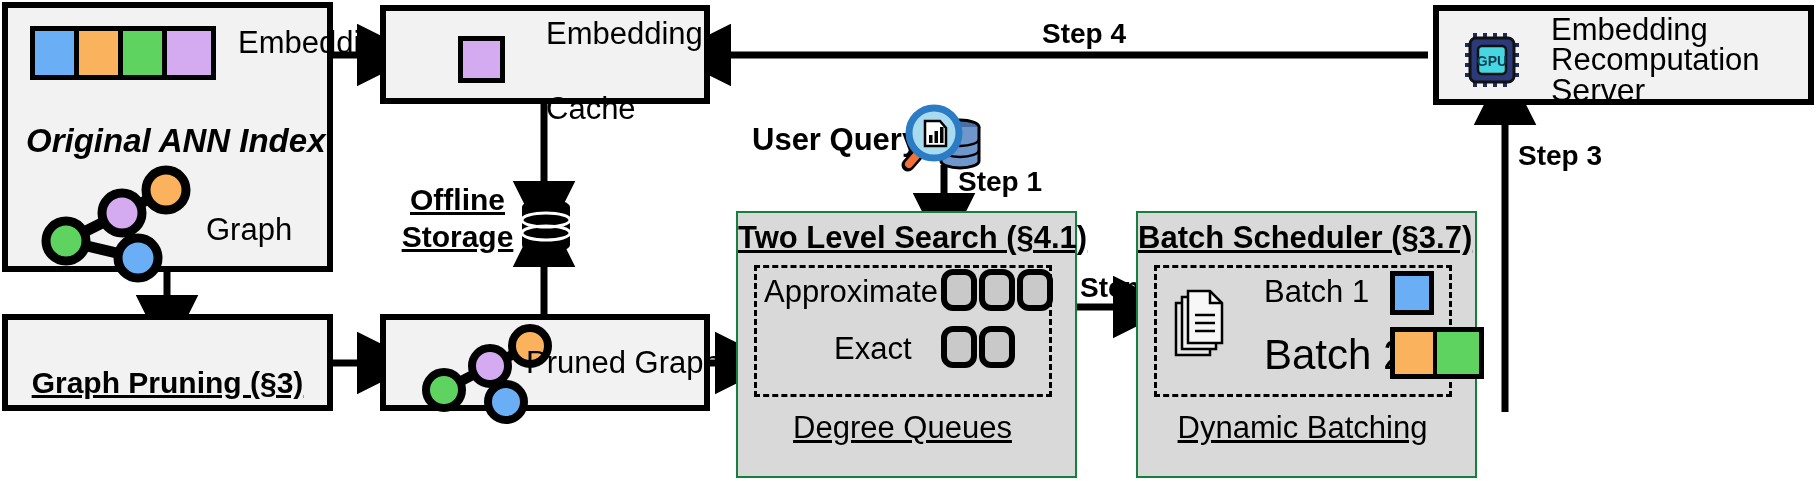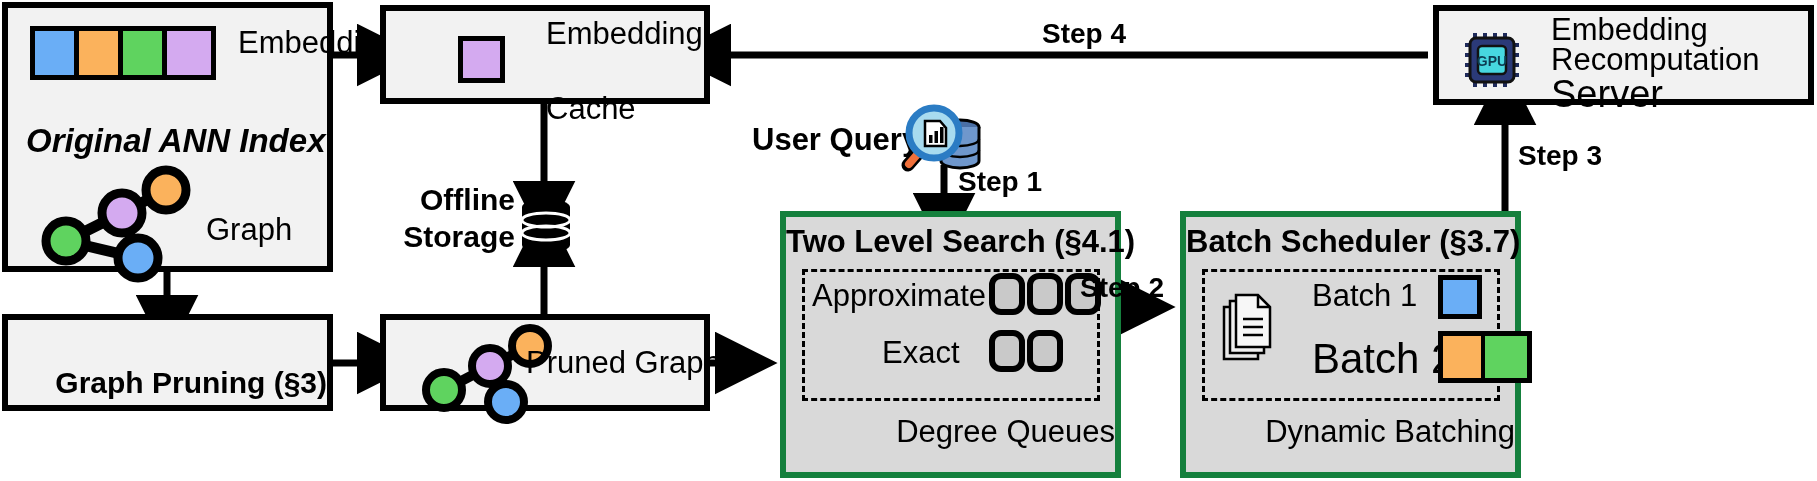--- a/index.html
+++ b/index.html
@@ -1,24 +1,24 @@
 <!DOCTYPE html>
 <html><head>
 <meta charset="utf-8">
 <style>
   html,body{margin:0;padding:0;background:#fff;}
   body{width:1817px;height:481px;position:relative;overflow:hidden;
        font-family:"Liberation Sans","DejaVu Sans",sans-serif;color:#000;}
   .abs{position:absolute;}
   .box{position:absolute;background:#f2f2f2;border:6px solid #000;box-sizing:border-box;}
-  .boxgray{position:absolute;background:#d9d9d9;border:6px solid #15803d;box-sizing:border-box;margin-left:44px;}
+  .boxgray{position:absolute;background:#d9d9d9;border:2px solid #15803d;box-sizing:border-box;}
   .dashed{position:absolute;border:3px dashed #000;box-sizing:border-box;}
   .lbl{position:absolute;white-space:nowrap;line-height:1.12;}
   .bold{font-weight:bold;}
-  .ctr{text-align:right;}
+  .ctr{text-align:center;text-decoration:underline;}
   
   .strip{position:absolute;display:flex;border:5px solid #000;box-sizing:border-box;background:#000;}
   .cell{width:44px;height:44px;border-right:5px solid #000;box-sizing:border-box;}
   .cell:last-child{border-right:none;}
   .sq{position:absolute;border:5px solid #000;box-sizing:border-box;}
   svg{position:absolute;overflow:visible;}
 </style>
 </head>
 <body>
 
@@ -201,16 +201,16 @@
         <line x1="51" y1="26" x2="58" y2="26"></line>
       <line x1="51" y1="36" x2="58" y2="36"></line>
         <line x1="51" y1="46" x2="58" y2="46"></line>
     </g>
     <rect x="9" y="9" width="44" height="44" rx="6" fill="#2b3a78" stroke="#111" stroke-width="3"></rect>
     <rect x="17" y="17" width="28" height="28" rx="4" fill="#47d7e0" stroke="#111" stroke-width="2.5"></rect>
     <text x="31" y="37" font-family="Liberation Sans, sans-serif" font-size="14" font-weight="bold" fill="#0d3c52" text-anchor="middle">GPU</text>
   </svg>
   <div class="lbl" style="left:112px;top:2px;font-size:31px;">Embedding</div>
   <div class="lbl" style="left:112px;top:32px;font-size:31px;">Recomputation</div>
-  <div class="lbl" style="left:112px;top:62px;font-size:38px;">Server</div>
+  <div class="lbl" style="left:112px;top:62px;font-size:32px;">Server</div>
 </div>
 
 <div class="lbl bold" style="left:1042px;top:18px;font-size:28px;">Step 4</div>
 
 </body></html>

